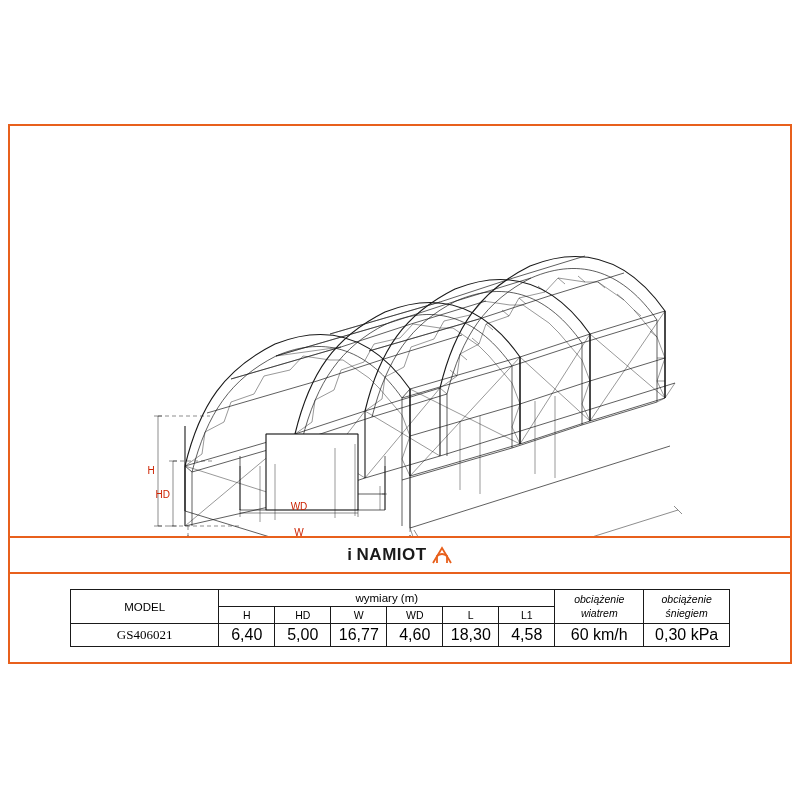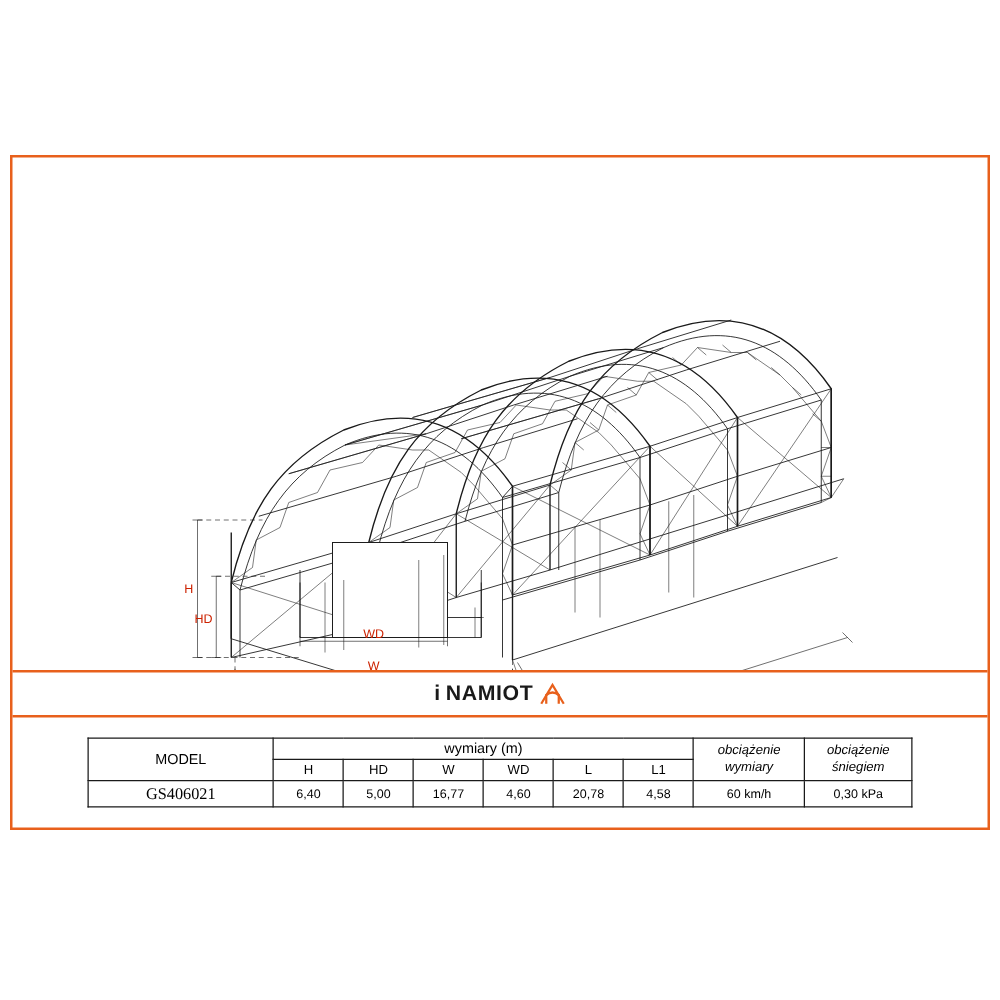--- a/index.html
+++ b/index.html
@@ -68,21 +68,21 @@
   table.spec td, table.spec th {
     border: 1px solid #1a1a1a;
     text-align: center;
     vertical-align: middle;
     padding: 2px 1px;
     font-weight: normal;
   }
   .hdr-bold { font-weight: bold; font-size: 11.5px; }
   .model-val { font-weight: bold; font-size: 13px; font-family: Liberation Serif, serif; }
   .dim-head { font-weight: bold; font-size: 10.5px; }
-  .dim-val { font-size: 10px; }
+  .dim-val { font-size: 16px; }
   .wrap-head { font-size: 10.5px; line-height: 1.25; font-style: italic; }
 
   
   svg.draw { position: absolute; left: 0; top: 0; }
   .ln { stroke: #1a1a1a; fill: none; stroke-width: 0.7; }
   .ln-thin { stroke: #1a1a1a; fill: none; stroke-width: 0.45; }
   .ln-th { stroke: #1a1a1a; fill: none; stroke-width: 1.1; }
   .dim { stroke: #1a1a1a; fill: none; stroke-width: 0.5; }
   .dimdash { stroke: #1a1a1a; fill: none; stroke-width: 0.5; stroke-dasharray: 4 3; }
   .dimtext { font-family: "Liberation Sans", sans-serif; font-size: 10px; fill: #1a1a1a; }
@@ -237,42 +237,42 @@
         <col style="width:8.5%">
         <col style="width:13.5%">
         <col style="width:13%">
       </colgroup>
       <tbody>
         <tr>
           <td rowspan="2" class="hdr-bold">MODEL</td>
           <td colspan="6" class="hdr-bold">wymiary (m)</td>
           <td rowspan="2" class="wrap-head">
             <div>obciążenie</div>
-            <div>wymiary</div>
+            <div>wiatrem</div>
           </td>
           <td rowspan="2" class="wrap-head">
             <div>obciążenie</div>
             <div>śniegiem</div>
           </td>
         </tr>
         <tr>
           <td class="dim-head">H</td>
           <td class="dim-head">HD</td>
           <td class="dim-head">W</td>
           <td class="dim-head">WD</td>
           <td class="dim-head">L</td>
           <td class="dim-head">L1</td>
         </tr>
         <tr>
           <td class="model-val">GS406021</td>
           <td class="dim-val">6,40</td>
           <td class="dim-val">5,00</td>
           <td class="dim-val">16,77</td>
           <td class="dim-val">4,60</td>
-          <td class="dim-val">20,78</td>
+          <td class="dim-val">18,30</td>
           <td class="dim-val">4,58</td>
           <td class="dim-val">60 km/h</td>
           <td class="dim-val">0,30 kPa</td>
         </tr>
       </tbody>
     </table>
   </div>
 
 </div>
 

